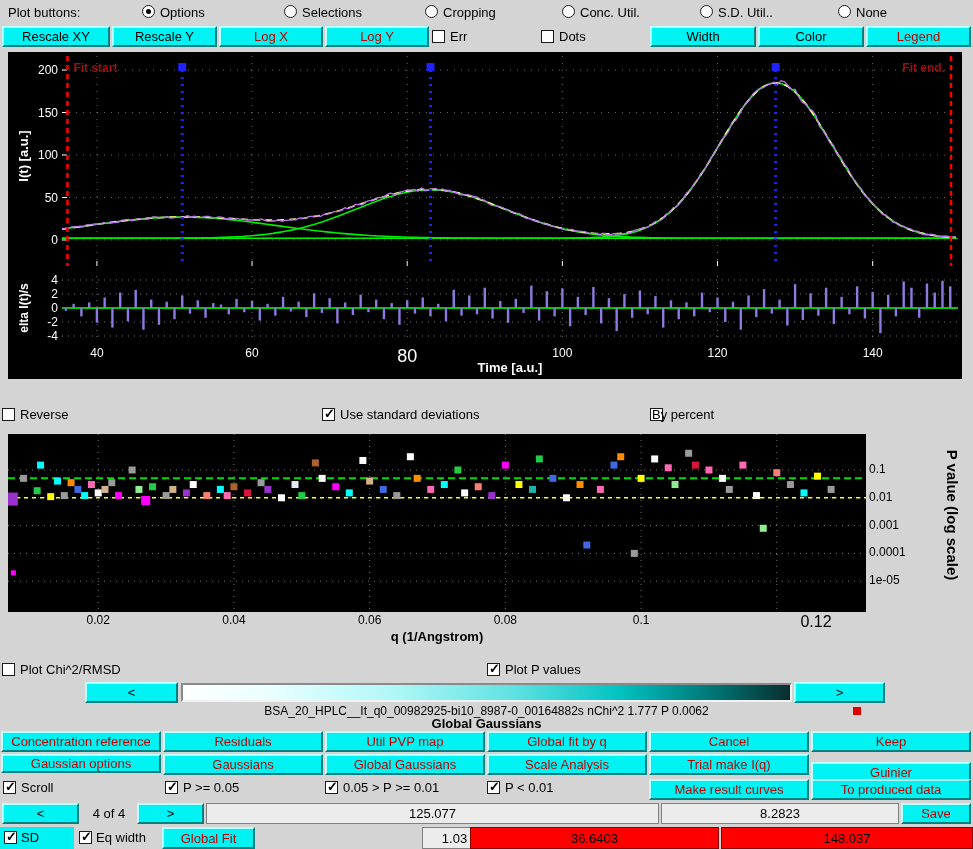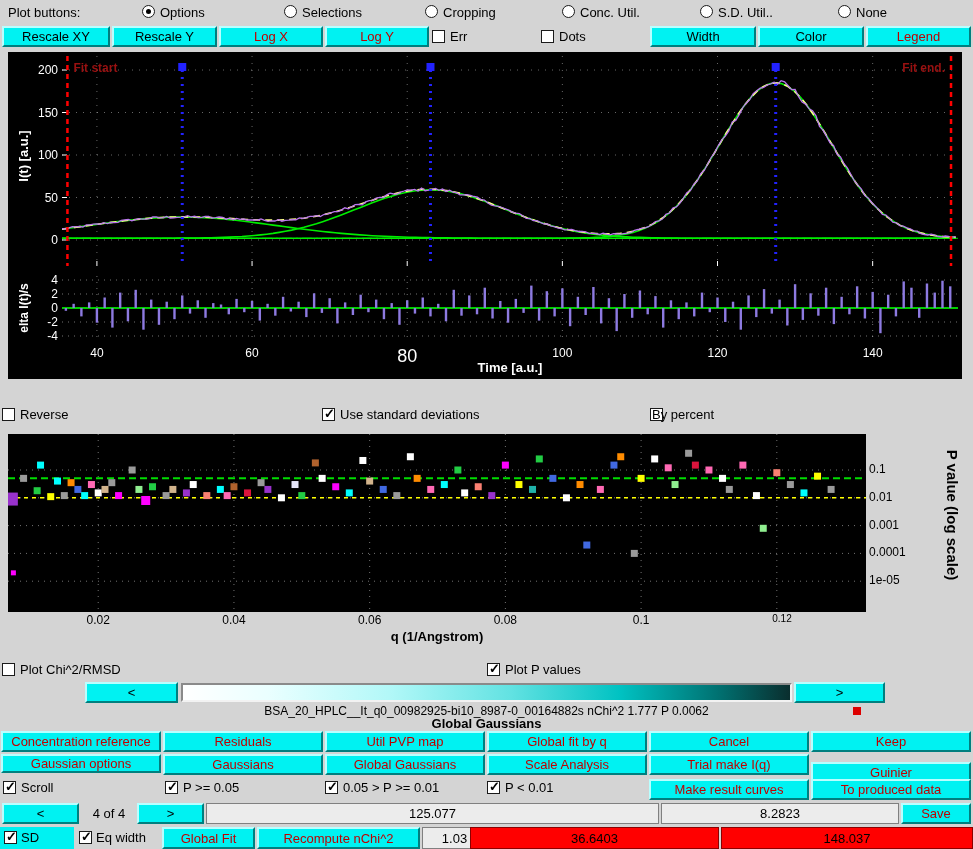--- a/index.html
+++ b/index.html
@@ -400,29 +400,28 @@
   <div class="field" style="left:206px;top:803px;width:453px;height:21px">125.077</div>
   <div class="field" style="left:661px;top:803px;width:238px;height:21px">8.2823</div>
   <div class="btn red" style="left:901px;top:803px;width:70px;height:21px">Save</div>
 
   <div class="abs" style="left:0;top:827px;width:74px;height:22px;background:#00f2f2"></div>
   <div class="cb on" style="left:4px;top:831px"></div>
   <div class="lbl" style="left:21px;top:830px">SD</div>
   <div class="cb on" style="left:79px;top:831px"></div>
   <div class="lbl" style="left:96px;top:830px">Eq width</div>
   <div class="btn red" style="left:162px;top:827px;width:93px;height:22px">Global Fit</div>
-  <div class="btn red" style="left:257px;top:827px;width:163px;height:22px">Recompute nChi^2</div>
   <div class="field" style="left:422px;top:827px;width:65px;height:22px">1.03</div>
   <div class="redfield" style="left:470px;top:827px;width:249px;height:22px">36.6403</div>
   <div class="redfield" style="left:721px;top:827px;width:252px;height:22px">148.037</div>
 
 <div class="abs" style="left: 869px; top: 462px; font-size: 12px; color: rgb(0, 0, 0);">0.1</div>
     <div class="abs" style="left: 869px; top: 489.8px; font-size: 12px; color: rgb(0, 0, 0);">0.01</div>
     <div class="abs" style="left: 869px; top: 517.6px; font-size: 12px; color: rgb(0, 0, 0);">0.001</div>
     <div class="abs" style="left: 869px; top: 545.4px; font-size: 12px; color: rgb(0, 0, 0);">0.0001</div>
     <div class="abs" style="left: 869px; top: 573.2px; font-size: 12px; color: rgb(0, 0, 0);">1e-05</div>
     <div class="abs" style="left: 78.218px; top: 613px; width: 40px; text-align: center; font-size: 12px; color: rgb(0, 0, 0);">0.02</div>
     <div class="abs" style="left: 213.938px; top: 613px; width: 40px; text-align: center; font-size: 12px; color: rgb(0, 0, 0);">0.04</div>
     <div class="abs" style="left: 349.658px; top: 613px; width: 40px; text-align: center; font-size: 12px; color: rgb(0, 0, 0);">0.06</div>
     <div class="abs" style="left: 485.378px; top: 613px; width: 40px; text-align: center; font-size: 12px; color: rgb(0, 0, 0);">0.08</div>
     <div class="abs" style="left: 621.098px; top: 613px; width: 40px; text-align: center; font-size: 12px; color: rgb(0, 0, 0);">0.1</div>
-    <div class="abs" style="left: 762px; top: 613px; width: 40px; text-align: center; font-size: 10px; color: rgb(0, 0, 0);">0.12</div>
+    <div class="abs" style="left: 796px; top: 613px; width: 40px; text-align: center; font-size: 16px; color: rgb(0, 0, 0);">0.12</div>
   </div>
 
 </body></html>

